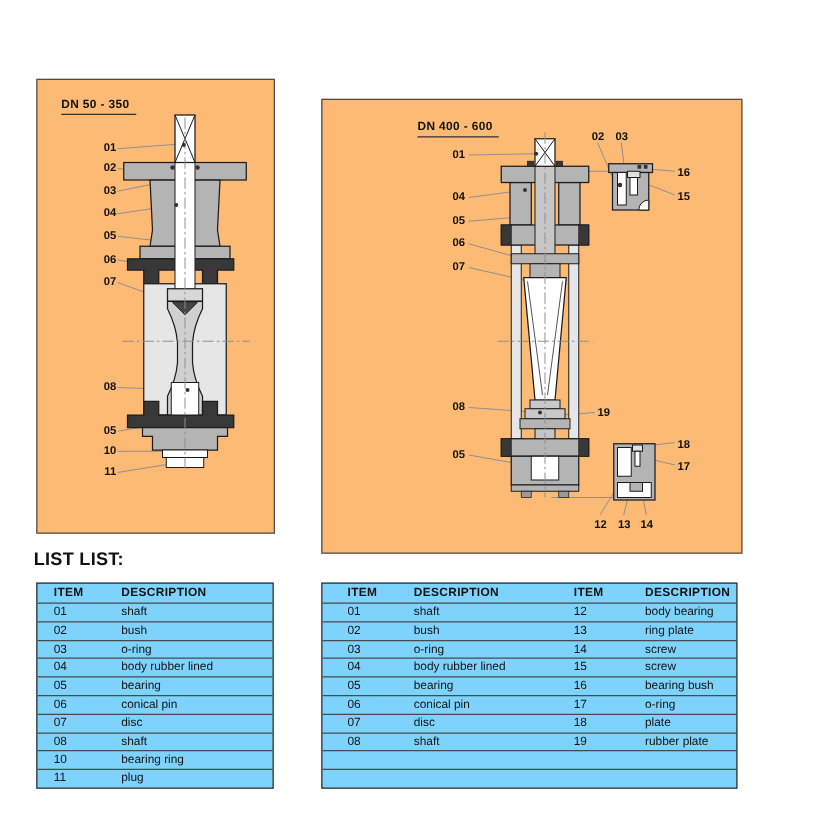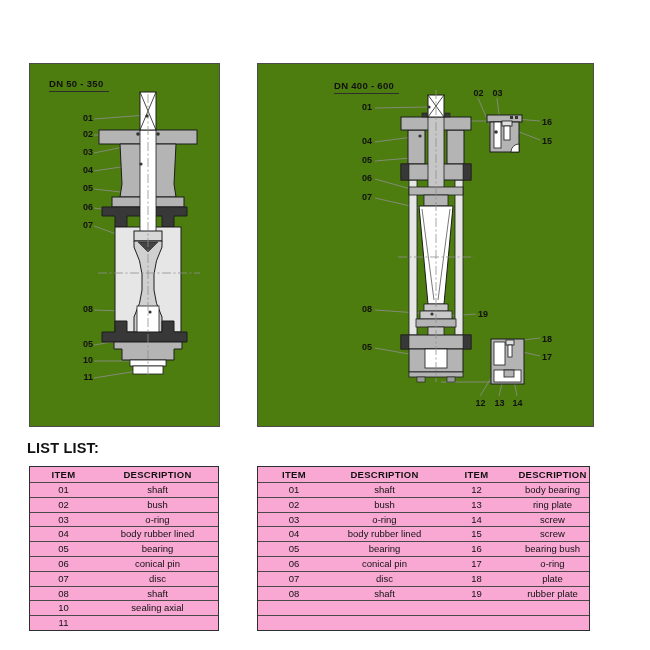--- a/index.html
+++ b/index.html
@@ -2,35 +2,35 @@
 <html><head>
 <meta charset="utf-8">
 <style>
   html,body{margin:0;padding:0;background:#fff;}
   body{width:650px;height:650px;position:relative;font-family:"Liberation Sans",sans-serif;color:#111;}
   .page{position:absolute;inset:0;}
 
   .main-title{position:absolute;left:28px;top:31px;margin:0;font-size:14.5px;font-weight:bold;letter-spacing:.2px;}
   .parts-title{position:absolute;left:27px;top:440px;margin:0;font-size:14.5px;font-weight:bold;letter-spacing:.2px;}
 
-  .dbox{position:absolute;border:1px solid #4c4c4c;background:#4d7c0f;}
+  .dbox{position:absolute;border:1px solid #4c4c4c;background:#fdba74;}
   .dbox.left{left:29px;top:63px;width:189px;height:362px;}
-  .dbox.right{left:257px;top:63px;width:335px;height:362px;}
+  .dbox.right{left:257px;top:79px;width:335px;height:362px;}
   .dbox svg{position:absolute;left:0;top:0;}
 
   .dn-label{position:absolute;font-size:9.5px;font-weight:bold;border-bottom:1px solid #2e2e2e;padding:0 5px 2px 0;letter-spacing:.3px;white-space:nowrap;}
   .dbox.left .dn-label{left:19px;top:14px;}
   .dbox.right .dn-label{left:76px;top:16px;}
 
   .co{position:absolute;width:17px;font-size:9px;font-weight:bold;line-height:11px;white-space:nowrap;}
   .co.r{text-align:right;}
   .co.c{text-align:center;}
   .co.l{text-align:left;}
 
-  .ptable{position:absolute;top:466px;border:1px solid #2e2e2e;background:#f9a8d4;font-size:9.5px;text-align:center;}
+  .ptable{position:absolute;top:466px;border:1px solid #2e2e2e;background:#7dd3fc;font-size:9.5px;}
   .ptable.left{left:29px;width:188px;}
   .ptable.right{left:257px;width:331px;}
   .prow{display:grid;height:13.8px;line-height:13.8px;border-bottom:1px solid #4a4a4a;}
   .prow:last-child{border-bottom:none;}
   .prow.head{height:15px;line-height:15px;font-weight:bold;letter-spacing:.3px;}
   .ptable.left .prow{grid-template-columns:54px 1fr;}
   .ptable.right .prow{grid-template-columns:52px 128px 56px 1fr;}
   .cell{overflow:hidden;white-space:nowrap;}
   .ptable.left .cell:nth-child(1){padding-left:13px;}
   .ptable.left .cell:nth-child(2){padding-left:13px;}
@@ -249,24 +249,25 @@
     <div class="prow">
         <div class="cell">07</div>
         <div class="cell">disc</div>
       </div>
     <div class="prow">
         <div class="cell">08</div>
         <div class="cell">shaft</div>
       </div>
     <div class="prow">
         <div class="cell">10</div>
-        <div class="cell">sealing axial</div>
+        <div class="cell">bearing ring</div>
       </div>
     <div class="prow">
         <div class="cell">11</div>
+        <div class="cell">plug</div>
       </div>
   </div>
 
   <div class="ptable right">
     <div class="prow head">
       <div class="cell">ITEM</div>
       <div class="cell">DESCRIPTION</div>
       <div class="cell">ITEM</div>
       <div class="cell">DESCRIPTION</div>
     </div>

